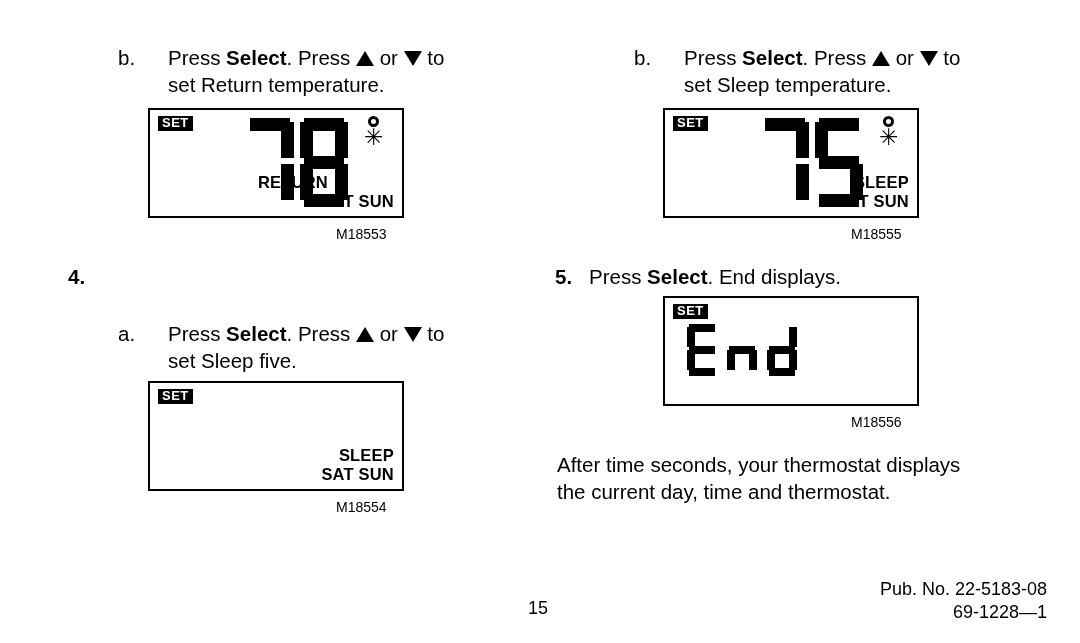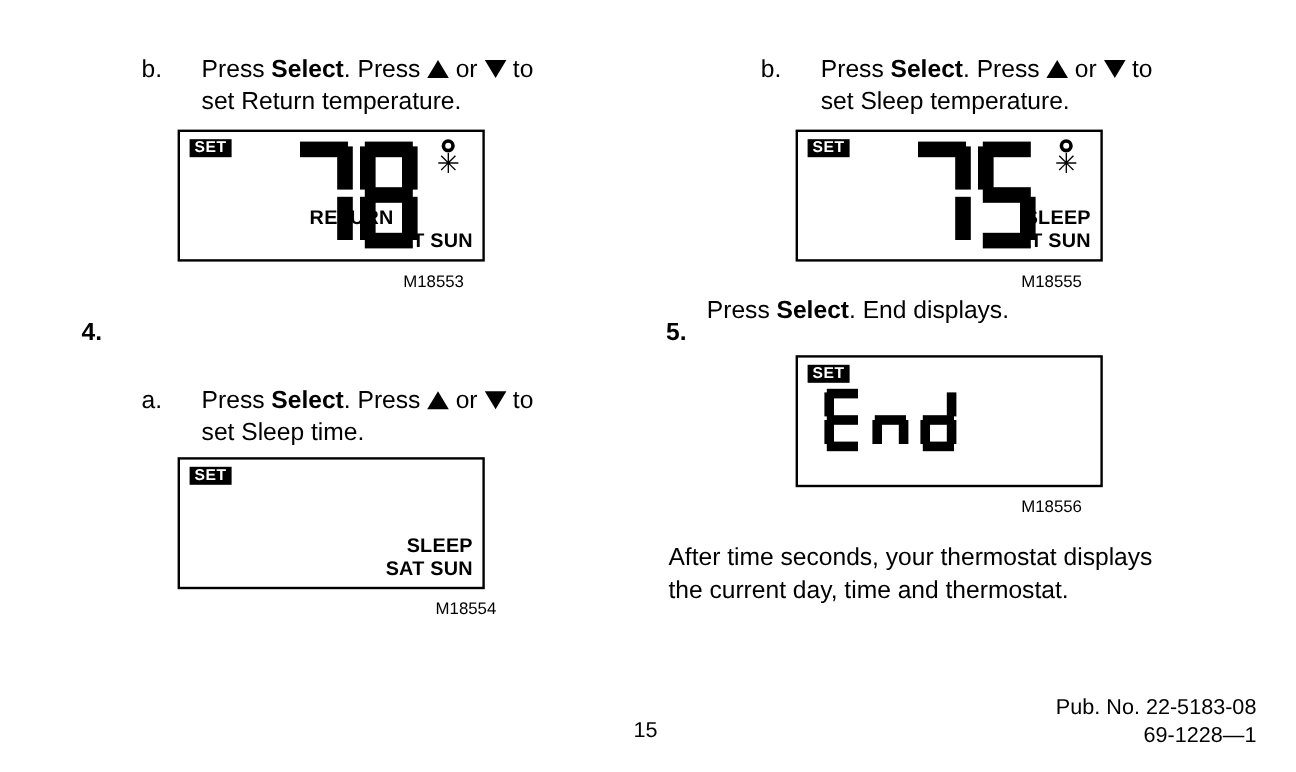--- a/index.html
+++ b/index.html
@@ -201,31 +201,31 @@
     <div class="lcd-label" style="left:108px; top:63px;">RETURN</div>
     <div class="lcd-label" style="right:8px; top:82px;">SAT SUN</div>
   </div>
   <div class="caption" style="left:336px; top:226px;">M18553</div>
 
   <div class="marker num" style="left:68px; top:263px;">4.</div>
 
   <div class="marker" style="left:118px; top:320px;">a.</div>
   <div class="block" style="left:168px; top:320px; width:350px;">
     <span>Press </span><span class="b">Select</span><span>. Press </span><span class="arrow-up"></span><span> or </span><span class="arrow-dn"></span><span> to</span><br>
-    <span>set Sleep time.</span>
+    <span>set Sleep five.</span>
   </div>
 
   <div class="lcd" style="left:148px; top:381px; width:256px; height:110px;">
     <div class="set-badge">SET</div>
 
 
     <div class="lcd-label" style="right:8px; top:63px;">SLEEP</div>
     <div class="lcd-label" style="right:8px; top:82px;">SAT SUN</div>
   </div>
-  <div class="caption" style="left:336px; top:499px;margin-left:27px;">M18554</div>
+  <div class="caption" style="left:336px; top:499px;">M18554</div>
 
   <div class="marker" style="left:634px; top:44px;">b.</div>
   <div class="block" style="left:684px; top:44px; width:350px;">
     <span>Press </span><span class="b">Select</span><span>. Press </span><span class="arrow-up"></span><span> or </span><span class="arrow-dn"></span><span> to</span><br>
     <span>set Sleep temperature.</span>
   </div>
 
   <div class="lcd" style="left:663px; top:108px; width:256px; height:110px;">
     <div class="set-badge">SET</div>
 
@@ -250,21 +250,21 @@
       <div class="deg-ring"></div>
       <div class="snow">✳</div>
     </div>
 
     <div class="lcd-label" style="right:8px; top:63px;">SLEEP</div>
     <div class="lcd-label" style="right:8px; top:82px;">SAT SUN</div>
   </div>
   <div class="caption" style="left:851px; top:226px;">M18555</div>
 
   <div class="marker num" style="left:555px; top:263px;">5.</div>
-  <div class="block" style="left:589px; top:245px; width:420px;">
+  <div class="block" style="left:589px; top:263px; width:420px;">
     <span>Press </span><span class="b">Select</span><span>. End displays.</span>
   </div>
 
   <div class="lcd" style="left:663px; top:296px; width:256px; height:110px;">
     <div class="set-badge">SET</div>
 
     <div class="seg-row" style="left:22px; top:26px;">
 
       <span class="digit" style="--t:8px; width:30px; height:52px; margin-right:10px;">
         <i class="h" style="left:2px; top:0px; width:26px;"></i>

